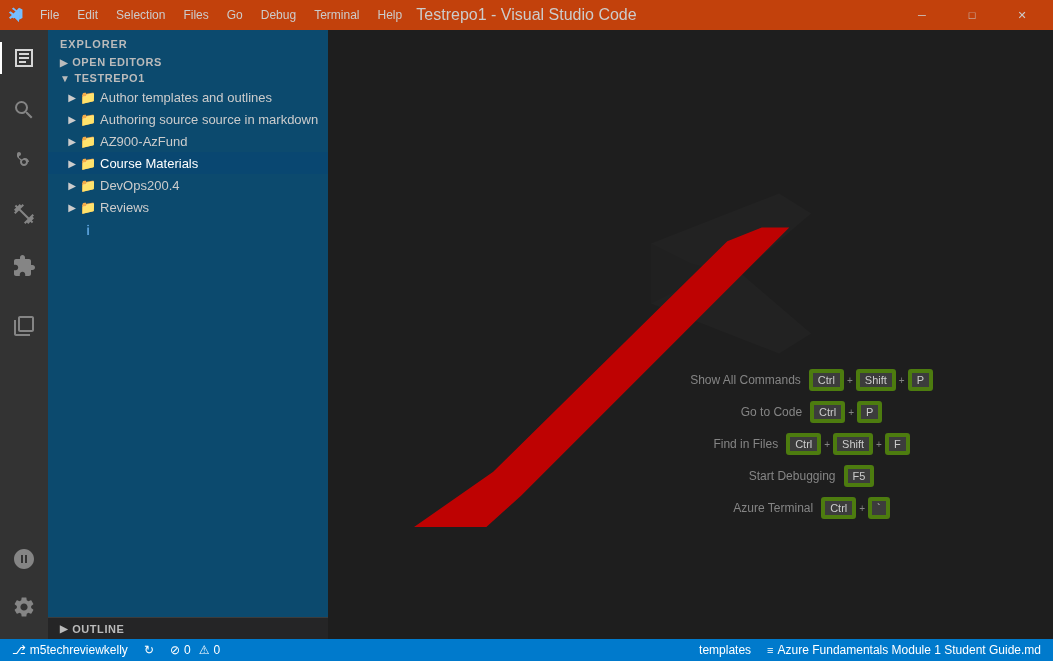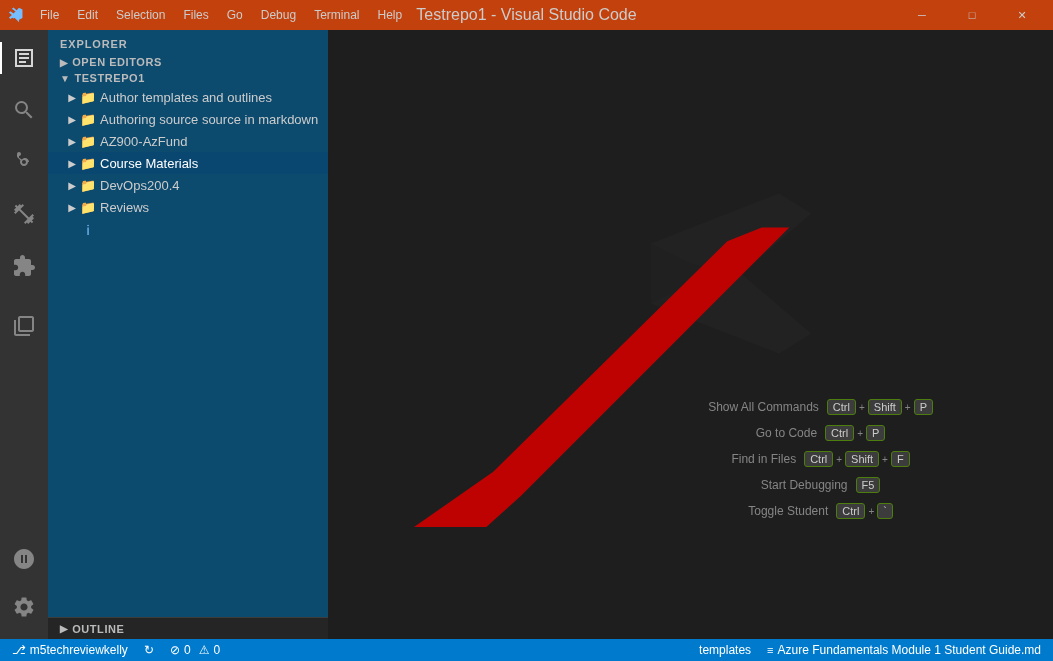--- a/index.html
+++ b/index.html
@@ -208,21 +208,21 @@
       display: flex;
       align-items: center;
       gap: 8px;
       font-size: 12px;
       color: #858585;
     }
     .shortcut-label { text-align: right; color: #858585; }
     .kbd-group { display: flex; gap: 3px; align-items: center; }
     .kbd {
       background: #3c3c3c;
-      border: 1px solid #4d7c0f;
+      border: 4px solid #4d7c0f;
       border-radius: 3px;
       padding: 1px 5px;
       font-size: 11px;
       color: #cccccc;
     }
     .kbd-plus { color: #858585; font-size: 10px; }
 
     
     .arrow-overlay {
       position: absolute;
@@ -450,21 +450,21 @@
             <span class="kbd">F</span>
           </div>
         </div>
         <div class="shortcut-row">
           <span class="shortcut-label">Start Debugging</span>
           <div class="kbd-group">
             <span class="kbd">F5</span>
           </div>
         </div>
         <div class="shortcut-row">
-          <span class="shortcut-label">Toggle Student</span>
+          <span class="shortcut-label">Azure Terminal</span>
           <div class="kbd-group">
             <span class="kbd">Ctrl</span>
             <span class="kbd-plus">+</span>
             <span class="kbd">`</span>
           </div>
         </div>
       </div>
 
       <svg class="arrow-overlay" viewBox="0 0 1053 661" xmlns="http://www.w3.org/2000/svg">
 

